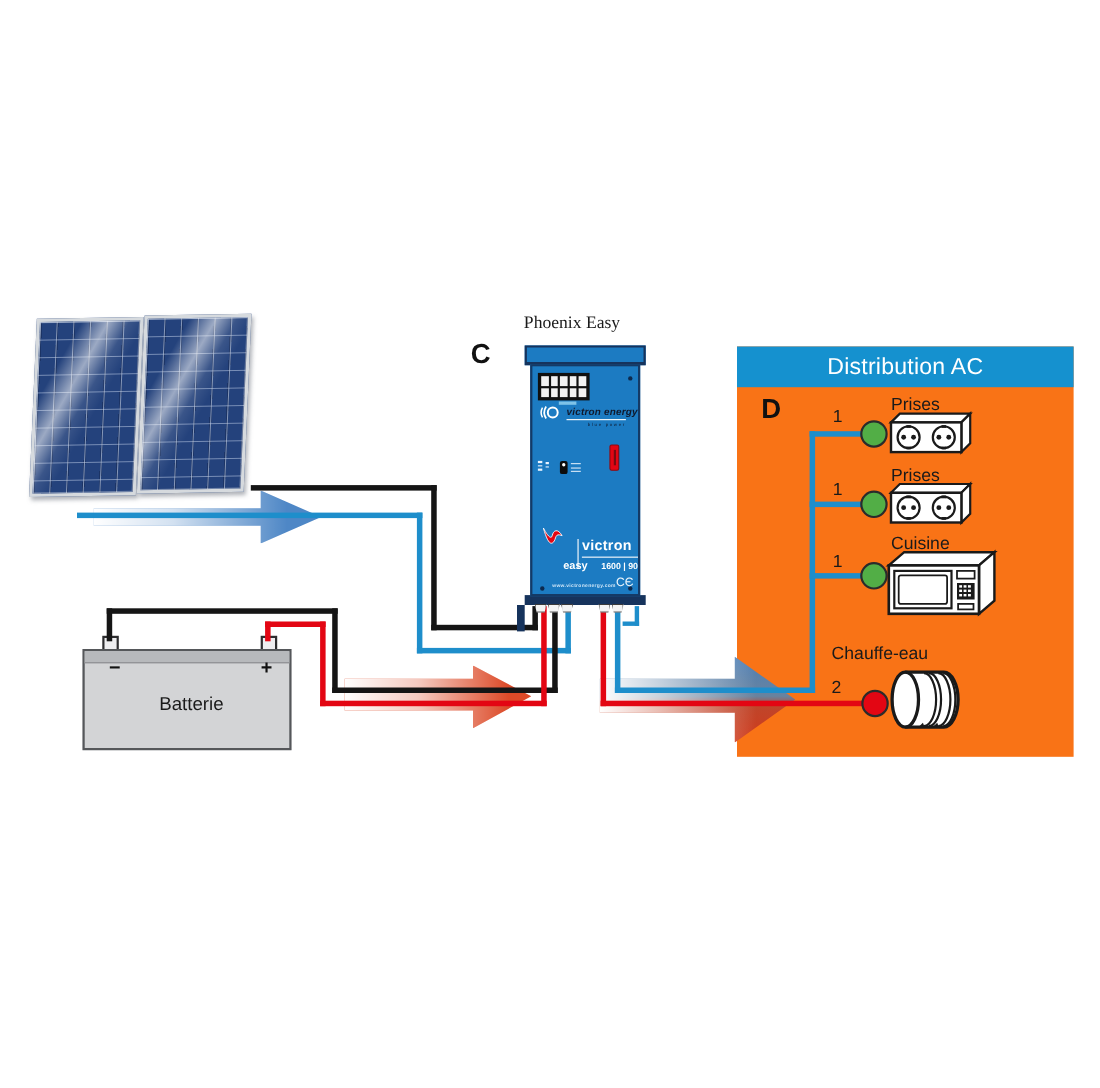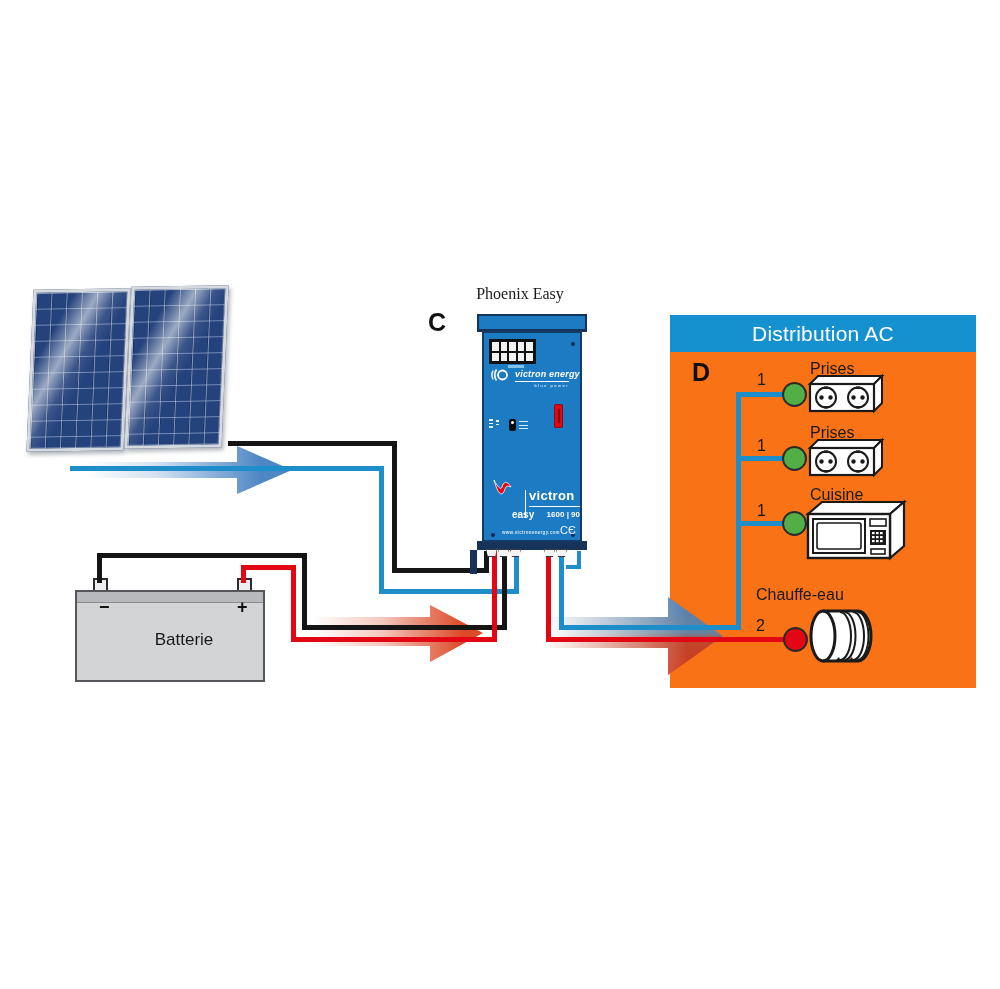--- a/index.html
+++ b/index.html
@@ -38,21 +38,21 @@
 
   
   .inv-cap { position:absolute; background:#1c7bc2; border:2px solid #16335c; z-index:35; }
   .inv-body { position:absolute; left:482px; top:331px; width:100px; height:211px;
               background:#1c7bc2; border:2px solid #143a66; z-index:35; }
   .screw { position:absolute; width:4px; height:4px; border-radius:50%; background:#0d2a4e; }
   .term-block { position:absolute; left:5px; top:6px; width:47px; height:25px; background:#101010;
                 display:grid; grid-template-columns:repeat(5,1fr); grid-template-rows:repeat(2,1fr);
                 gap:2px; padding:3px; }
   .term-block span { background:#f2f2f2; }
-  .logo-row { position:absolute; left:6px; top:32px; width:88px; color:#ffffff; }
+  .logo-row { position:absolute; left:6px; top:32px; width:88px; color:#0f172a; }
   .brand-name { position:absolute; left:25px; top:4px; font-size:9px; font-weight:bold; font-style:italic; letter-spacing:0.2px; white-space:nowrap; }
   .brand-rule { position:absolute; left:25px; top:16px; width:54px; height:1px; background:#ffffff; }
   .brand-sub { position:absolute; left:25px; top:18px; width:54px; font-size:4px; letter-spacing:1.5px; text-align:right; }
   .led-dash { width:4px; height:1.6px; background:#eaf4ff; margin-bottom:2px; }
   .mini-sw { position:absolute; left:25px; top:0; width:7px; height:12px; background:#0c0c0c; border-radius:2px; }
   .mini-sw::after { content:""; position:absolute; left:2px; top:2px; width:3px; height:3px; background:#fff; border-radius:50%; }
   .tiny-lines div { width:9px; height:1.2px; background:#dbeaf8; margin-bottom:2.4px; }
   .power-switch { position:absolute; left:70px; top:71px; width:9px; height:24px; background:#e30613;
                   border:1px solid #8d0a12; border-radius:2px; }
   .power-switch::after { content:""; position:absolute; left:2.5px; top:4px; width:2.5px; height:14px; background:#7a0a0f; }
@@ -233,21 +233,21 @@
     <div class="phx-web">www.victronenergy.com</div>
     <div class="phx-ce">CЄ</div>
   </div>
 
   <div class="terminal" style="left:93px; top:578px;"></div>
   <div class="terminal" style="left:237px; top:578px;"></div>
   <div class="battery">
     <div class="battery-strip"></div>
     <div class="abs" style="left:22px; top:5px; font-size:18px; font-weight:bold; color:#111;">−</div>
     <div class="abs" style="left:160px; top:5px; font-size:18px; font-weight:bold; color:#111;">+</div>
-    <div class="abs" style="left:14px; top:38px; width:100%; text-align:center; font-size:17px; color:#1a1a1a;">Batterie</div>
+    <div class="abs" style="left:4px; top:38px; width:100%; text-align:center; font-size:17px; color:#1a1a1a;">Batterie</div>
   </div>
 
   <div class="row-count" style="left:757px; top:371px;">1</div>
   <div class="indicator" style="left: 782px; top: 382px; background: rgb(82, 174, 70);"></div>
   <div class="row-label" style="left:810px; top:360px;">Prises</div>
   <svg class="dev-icon" style="left:806px; top:372px;" width="80" height="42" viewBox="0 0 80 42">
     <path d="M4 12 L12 4 L76 4 L68 12 Z" fill="#ffffff" stroke="#1a1a1a" stroke-width="2"></path>
     <path d="M68 12 L76 4 L76 31 L68 39 Z" fill="#ffffff" stroke="#1a1a1a" stroke-width="2"></path>
     <rect x="4" y="12" width="64" height="27" fill="#ffffff" stroke="#1a1a1a" stroke-width="2.2"></rect>
     <circle cx="20" cy="25.5" r="10" fill="#ffffff" stroke="#1a1a1a" stroke-width="2"></circle>

